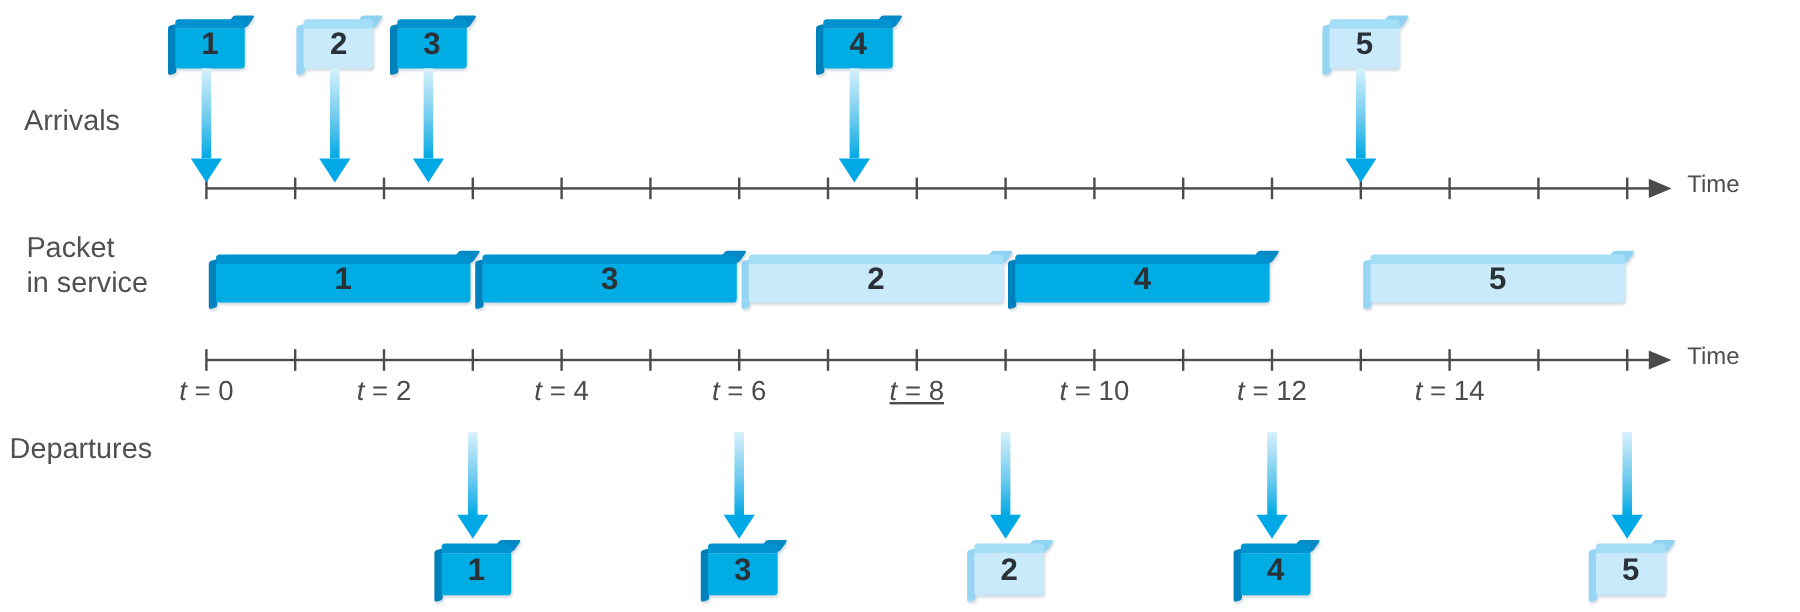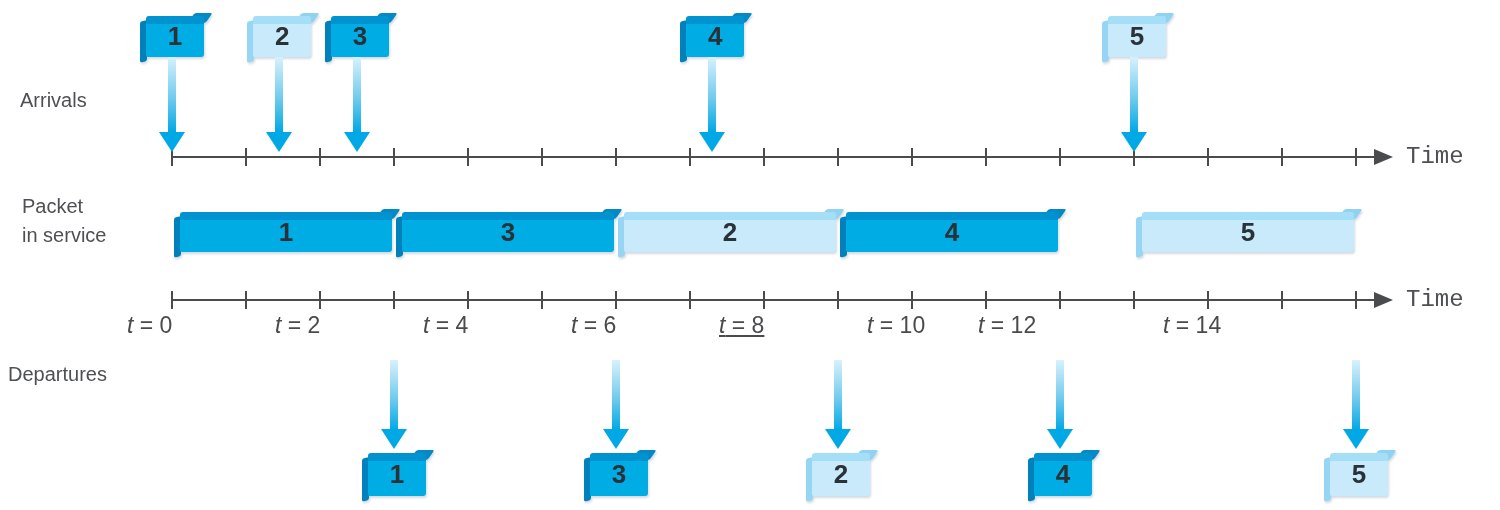--- a/index.html
+++ b/index.html
@@ -1,33 +1,33 @@
 <!DOCTYPE html>
 <html style="--axis: #4A4B4D; --text: #4F5053; --num: #2A3238; --arrow-from: #D8F1FC; --arrow-to: #00A9E5;"><head>
 <meta charset="utf-8">
 <style>
   html,body{margin:0;padding:0;background:#ffffff;}
   #canvas{
     position:relative;width:1500px;height:510px;background:#ffffff;
     font-family:"Liberation Sans", sans-serif;overflow:hidden;
   }
-  .rowlabel{position:absolute;font-size:20px;color:var(--text,#4F5053);line-height:29px;}
+  .rowlabel{position:absolute;font-size:24px;color:var(--text,#4F5053);line-height:29px;}
   #lbl-arrivals{left:20px;top:86px;}
   #lbl-pis{left:22px;top:192px;}
   #lbl-departures{left:8px;top:360px;}
-  .timelabel{position:absolute;font-size:24px;color:var(--text,#4F5053);font-family:Liberation Mono, monospace;}
+  .timelabel{position:absolute;font-size:20px;color:var(--text,#4F5053);}
   #time-top{left:1406px;top:143px;}
   #time-bottom{left:1406px;top:286px;}
 
   .axis-line{position:absolute;height:2px;background:var(--axis,#4A4B4D);}
   .axis-tick{position:absolute;width:2px;height:18px;background:var(--axis,#4A4B4D);}
   .axis-arrowhead{position:absolute;width:0;height:0;
     border-left:19px solid var(--axis,#4A4B4D);
     border-top:8px solid transparent;border-bottom:8px solid transparent;}
-  .ticklabel{position:absolute;width:90px;text-align:left;font-size:23px;color:var(--axis,#4A4B4D);}
+  .ticklabel{position:absolute;width:90px;text-align:center;font-size:23px;color:var(--axis,#4A4B4D);}
   .ticklabel i{font-style:italic;}
 
   .pkt{position:absolute;filter:drop-shadow(1px 2px 1px rgba(125,148,165,0.35));}
   .pkt .ear{position:absolute;top:-3px;right:-5px;width:18px;height:10px;
     transform:skewX(-35deg);border-radius:2px;}
   .pkt .side{position:absolute;left:0;top:4px;width:7px;height:100%;
     transform:skewY(-14deg);transform-origin:right top;border-radius:2px;}
   .pkt .cap{position:absolute;left:6px;right:0;top:0;height:8px;border-radius:3px 3px 0 0;}
   .pkt .face{position:absolute;left:6px;right:0;top:8px;bottom:0;border-radius:0 0 3px 2px;}
   .pkt .num{position:absolute;left:6px;right:0;top:0;bottom:0;
@@ -89,21 +89,21 @@
     <div class="axis-tick" style="left: 1207px; top: 291px;"></div>
     <div class="axis-tick" style="left: 1281px; top: 291px;"></div>
     <div class="axis-tick" style="left: 1355px; top: 291px;"></div>
     <div class="axis-arrowhead" style="left: 1374px; top: 292px;"></div>
     <div class="ticklabel" style="left: 127px; top: 312px;"><i>t</i> = 0</div>
     <div class="ticklabel" style="left: 275px; top: 312px;"><i>t</i> = 2</div>
     <div class="ticklabel" style="left: 423px; top: 312px;"><i>t</i> = 4</div>
     <div class="ticklabel" style="left: 571px; top: 312px;"><i>t</i> = 6</div>
     <div class="ticklabel" style="left: 719px; top: 312px; text-decoration: underline;"><i>t</i> = 8</div>
     <div class="ticklabel" style="left: 867px; top: 312px;"><i>t</i> = 10</div>
-    <div class="ticklabel" style="left: 978px; top: 312px;"><i>t</i> = 12</div>
+    <div class="ticklabel" style="left: 1015px; top: 312px;"><i>t</i> = 12</div>
     <div class="ticklabel" style="left: 1163px; top: 312px;"><i>t</i> = 14</div>
     <div class="pkt" style="left: 140px; top: 16px; width: 64px; height: 41px;">
       <div class="ear" style="background: rgb(4, 137, 198);"></div>
       <div class="side" style="background: rgb(0, 129, 188);"></div>
       <div class="cap" style="background: rgb(0, 147, 208);"></div>
       <div class="face" style="background: rgb(0, 172, 228);"></div>
       <div class="num">1</div>
     </div>
     <div class="parrow-shaft" style="left: 168px; top: 57px; height: 75px;"></div>
     <div class="parrow-head" style="left: 159px; top: 132px;"></div>

